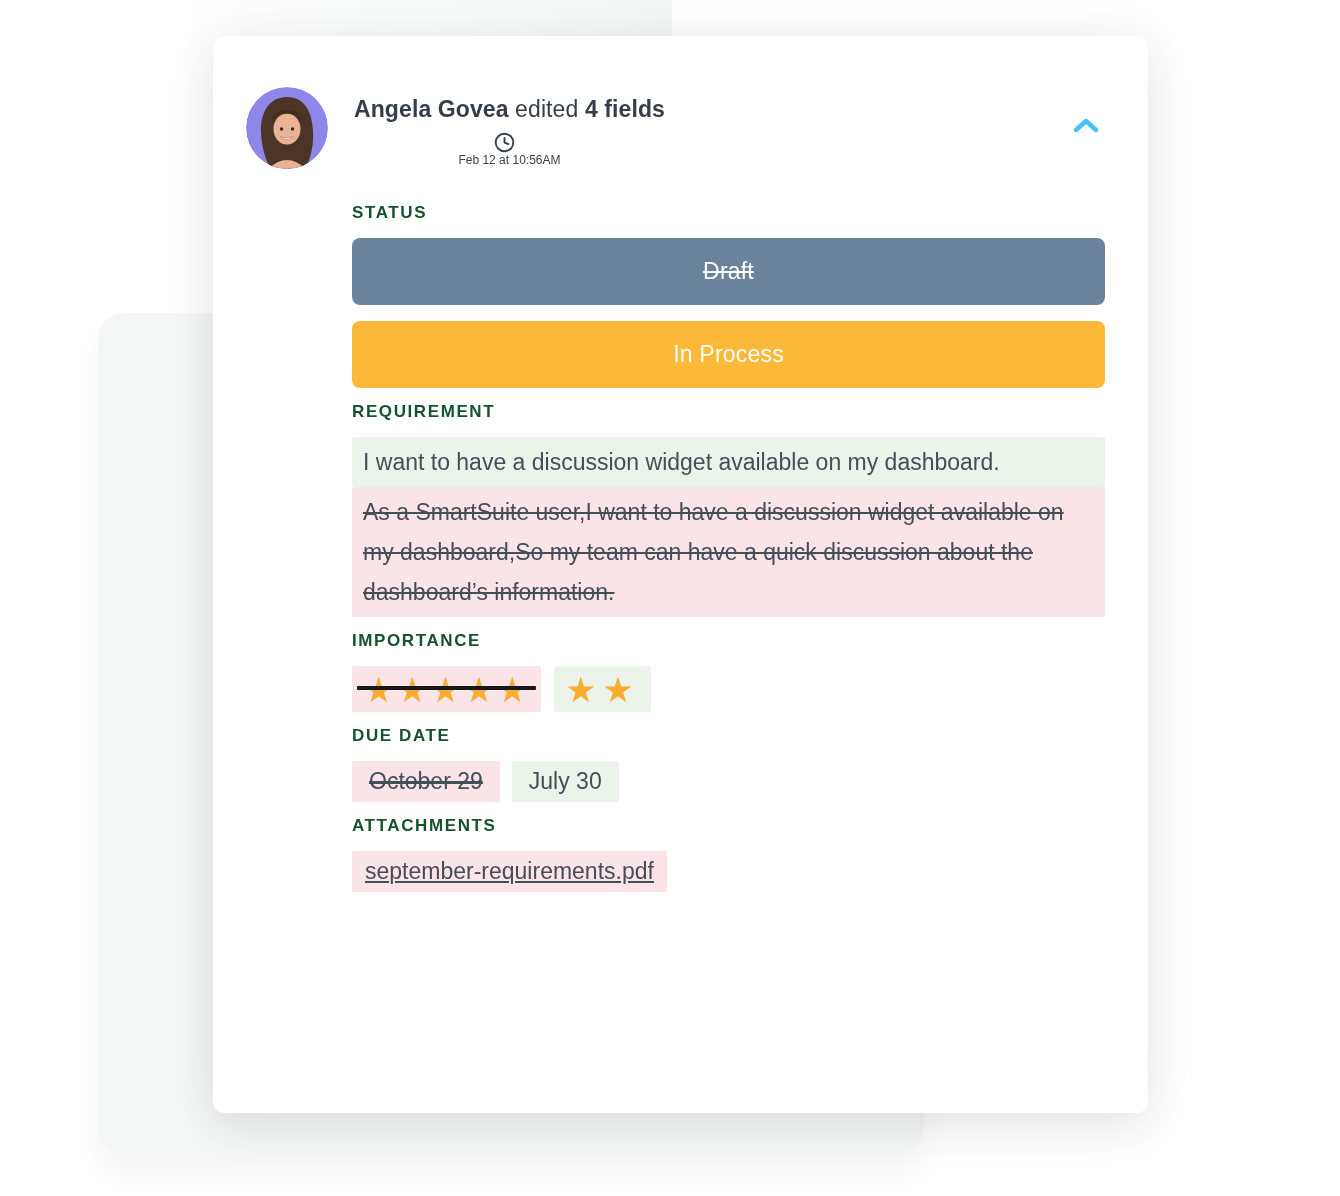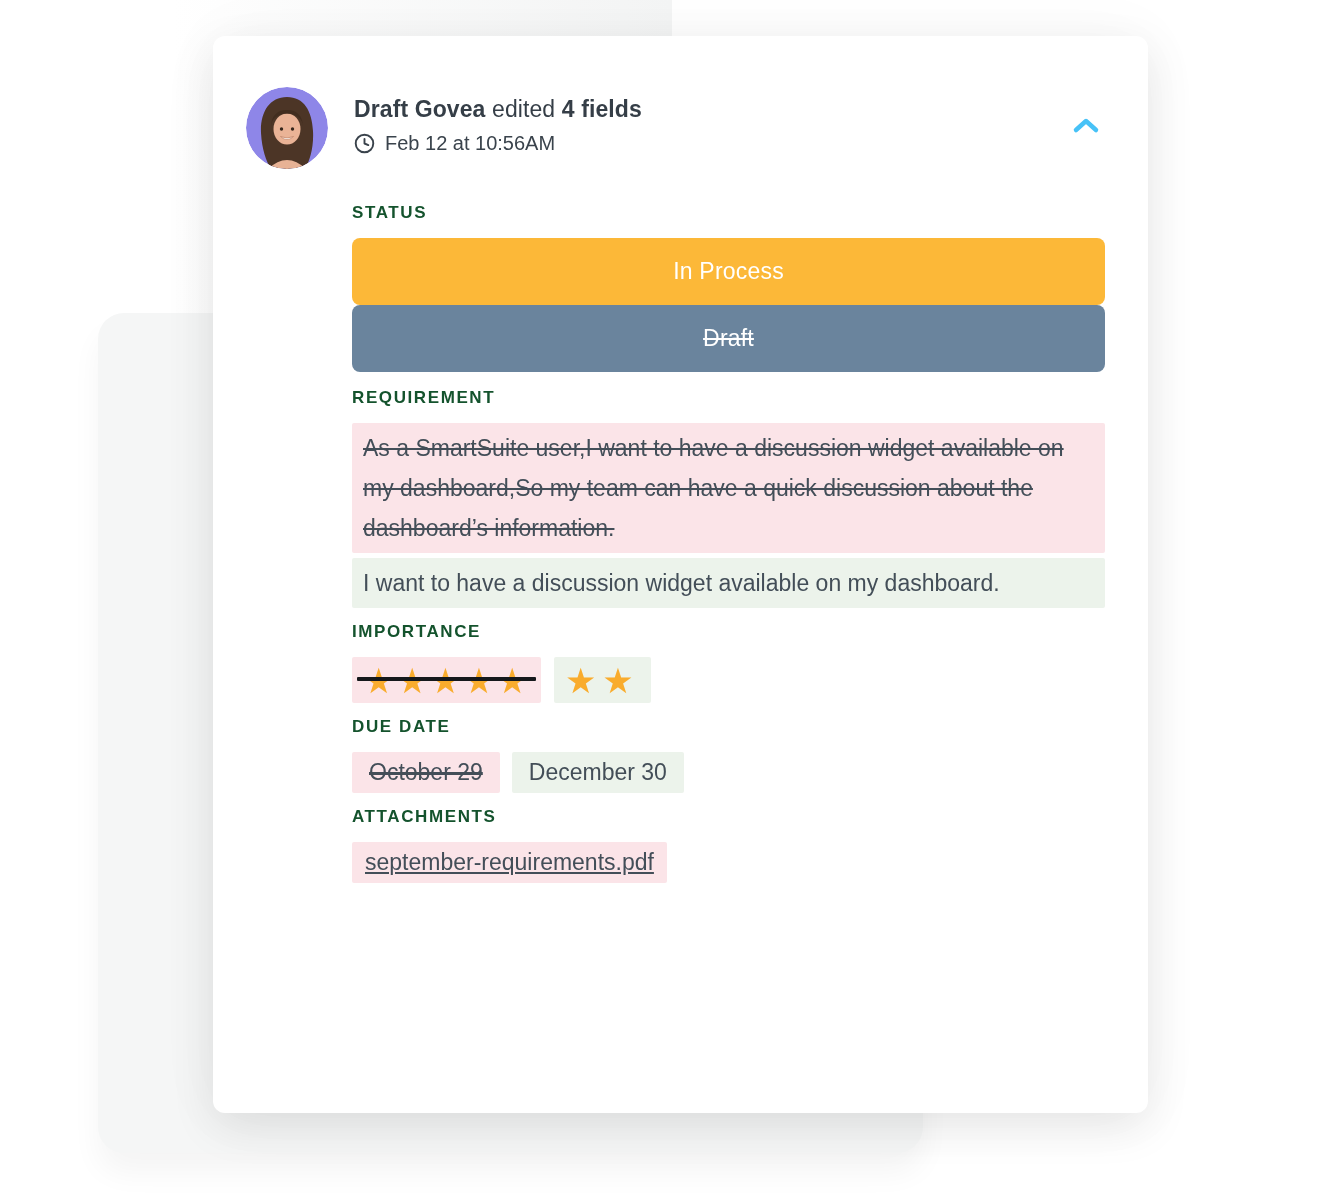--- a/index.html
+++ b/index.html
@@ -37,21 +37,21 @@
   }
 
   .header { position: absolute; left: 33px; top: 51px; display: flex; align-items: flex-start; }
   .avatar {
     width: 82px; height: 82px; border-radius: 50%;
     overflow: hidden; flex: 0 0 auto; cursor: pointer;
   }
   .header-text { margin-left: 26px; padding-top: 9px; }
   .header-line { font-size: 23px; color: #353e47; font-weight: 400; letter-spacing: 0.1px; }
   .header-line .bold { font-weight: 700; }
-  .time-line { margin-top: 9px; display: flex; align-items: center; font-size: 20px; color: #3a434c; }
+  .time-line { margin-top: 9px; display: flex; align-items: center; font-size: 12px; color: #3a434c; flex-direction: column; }
   .clock { width: 21px; height: 21px; margin-right: 10px; flex: 0 0 auto; }
 
   .collapse-btn {
     position: absolute; right: 44px; top: 72px;
     width: 36px; height: 36px;
     display: flex; align-items: center; justify-content: center;
     cursor: pointer; background: none; border: none;
   }
 
   .content {
@@ -133,21 +133,21 @@
             <ellipse cx="41" cy="42" rx="13.5" ry="15.5" fill="#eab396"></ellipse>
             <path d="M25,40 C25,22 57,22 57,40 C57,29 51,23 41,23 C31,23 25,29 25,40 Z" fill="#422d1f"></path>
             <circle cx="35.5" cy="42" r="1.7" fill="#36261c"></circle>
             <circle cx="46.5" cy="42" r="1.7" fill="#36261c"></circle>
             <path d="M34.5,49.5 Q41,55.5 47.5,49.5 Q41,52.5 34.5,49.5 Z" fill="#ffffff" stroke="#b97b5e" stroke-width="0.6"></path>
           </g>
         </svg>
       </div>
       <div class="header-text">
         <div class="header-line">
-          <span class="bold">Draft Govea</span>
+          <span class="bold">Angela Govea</span>
           <span>edited</span>
           <span class="bold">4 fields</span>
         </div>
         <div class="time-line">
           <svg class="clock" viewBox="0 0 22 22">
             <circle cx="11" cy="11" r="9.2" fill="none" stroke="#39424b" stroke-width="2"></circle>
             <path d="M11,6.2 L11,11 L15,12.6" fill="none" stroke="#39424b" stroke-width="2" stroke-linecap="round" stroke-linejoin="round"></path>
           </svg>
           <span>Feb 12 at 10:56AM</span>
         </div>
@@ -156,46 +156,46 @@
 
     <button class="collapse-btn">
       <svg width="28" height="18" viewBox="0 0 28 18">
         <polyline points="4,13 14,4 24,13" fill="none" stroke="#47c2f7" stroke-width="4.5" stroke-linecap="round" stroke-linejoin="round"></polyline>
       </svg>
     </button>
 
     <div class="content">
 
       <div class="section-label">STATUS</div>
+      <div class="status-bar status-old">
+        <span class="strike">Draft</span>
+      </div>
       <div class="status-bar status-new">
         <span>In Process</span>
       </div>
-      <div class="status-bar status-old">
-        <span class="strike">Draft</span>
-      </div>
 
       <div class="section-label spaced">REQUIREMENT</div>
+      <div class="text-block diff-new-bg">I want to have a discussion widget available on my dashboard.</div>
       <div class="text-block old diff-old-bg">As a SmartSuite user,I want to have a discussion widget available on my dashboard,So my team can have a quick discussion about the dashboard’s information.</div>
-      <div class="text-block diff-new-bg">I want to have a discussion widget available on my dashboard.</div>
 
       <div class="section-label spaced">IMPORTANCE</div>
       <div class="stars-row">
         <div class="stars-chip diff-old-bg">
           <span class="stars">★★★★★</span>
           <span class="star-strike"></span>
         </div>
         <div class="stars-chip new diff-new-bg">
           <span class="stars">★★</span>
         </div>
       </div>
 
       <div class="section-label spaced">DUE DATE</div>
       <div class="chip-row">
         <span class="chip old diff-old-bg">October 29</span>
-        <span class="chip diff-new-bg">December 30</span>
+        <span class="chip diff-new-bg">July 30</span>
       </div>
 
       <div class="section-label spaced">ATTACHMENTS</div>
       <div>
         <span class="chip file old diff-old-bg">september-requirements.pdf</span>
         <br>
       </div>
 
     </div>
   </div>

